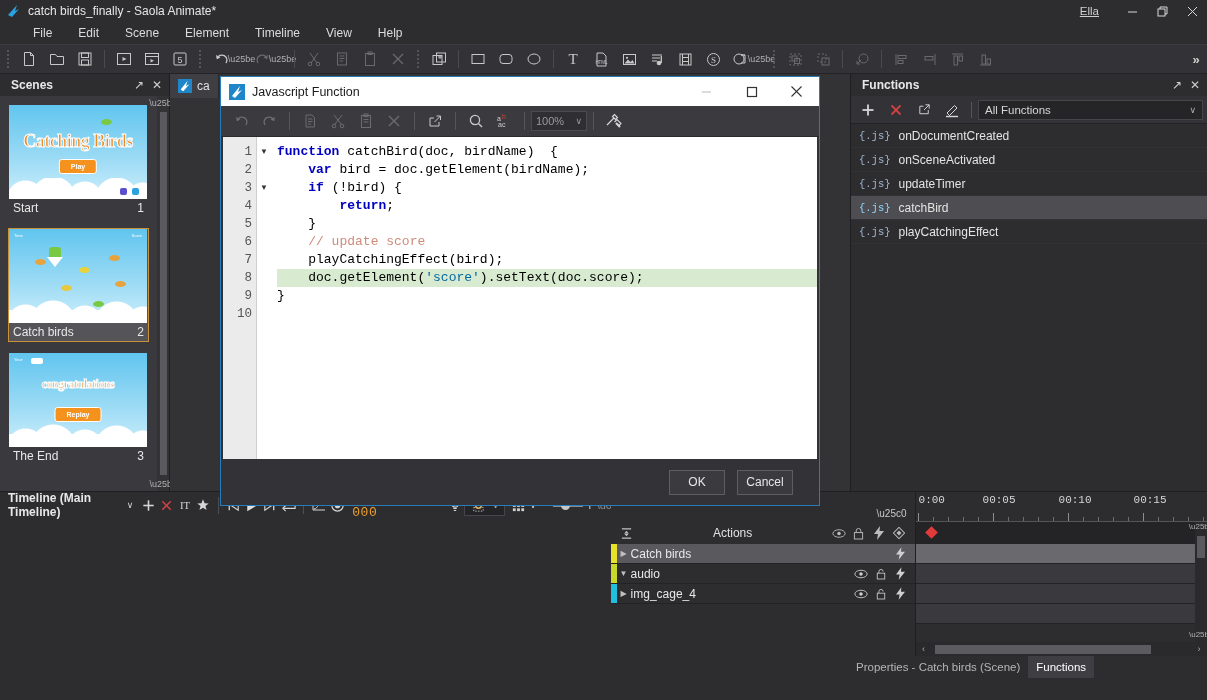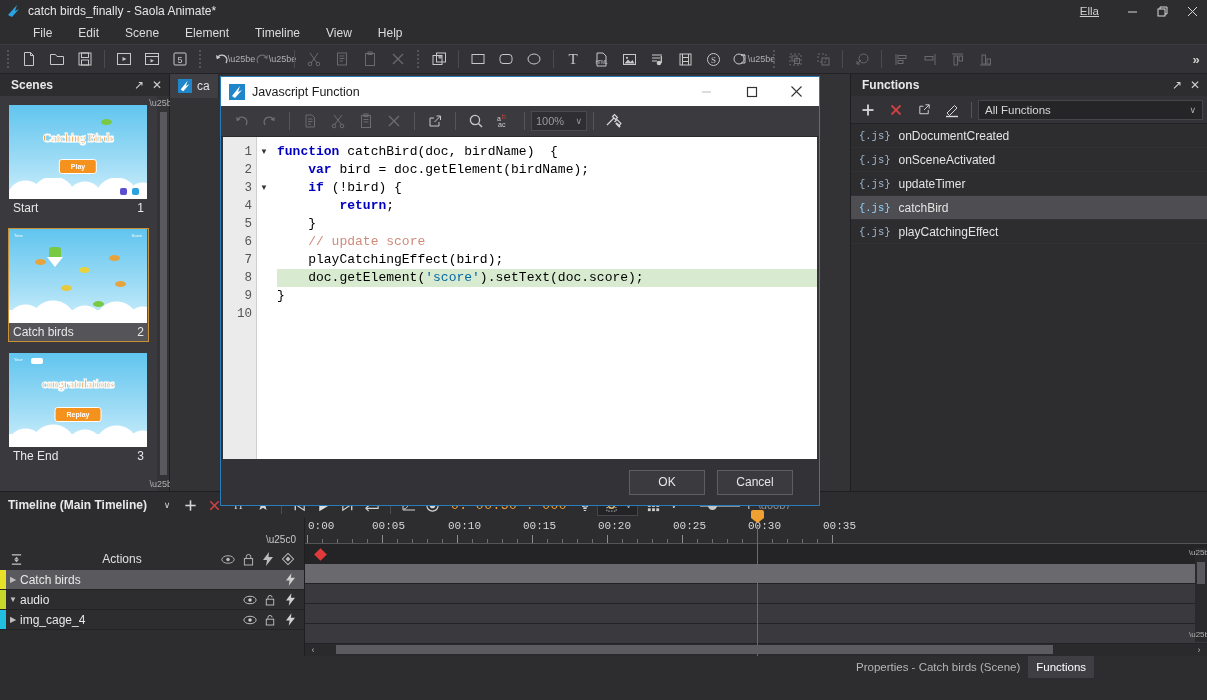--- a/index.html
+++ b/index.html
@@ -63,21 +63,21 @@
   
   .sky { position:absolute; inset:0; background:linear-gradient(#61c5ef,#9fdcf5 60%,#cdeffc); }
   .cloudrow { position:absolute; left:0; right:0; bottom:0; height:34%;
               background:radial-gradient(circle at 12% 100%,#fff 18px,transparent 19px),
                          radial-gradient(circle at 32% 100%,#fff 22px,transparent 23px),
                          radial-gradient(circle at 55% 100%,#fff 17px,transparent 18px),
                          radial-gradient(circle at 78% 100%,#fff 21px,transparent 22px),
                          radial-gradient(circle at 97% 100%,#fff 16px,transparent 17px),
                          linear-gradient(transparent 60%,#fff 60%); }
   .logo-word { position:absolute; left:0; right:0; top:28%; text-align:center; font-family:"Liberation Serif",serif;
-               font-weight:bold; font-size:12px; color:#f08a22; -webkit-text-stroke:1px #fff; letter-spacing:-.5px; }
+               font-weight:bold; font-size:18px; color:#f08a22; -webkit-text-stroke:1px #fff; letter-spacing:-.5px; }
   .logo-word.small { font-size:12px; top:26%; }
   .playbtn { position:absolute; left:50%; transform:translateX(-50%); top:57%; background:#f5921e; color:#fff;
              font-size:7px; font-weight:bold; padding:3px 11px; border-radius:3px; border:1.5px solid #fff; }
   .tinybird { position:absolute; width:11px; height:6px; border-radius:50%; }
   .sm-label { position:absolute; font-size:4px; color:#fff; top:4px; }
   .soc { position:absolute; bottom:4px; width:7px; height:7px; border-radius:2px; }
 
   
   .rulercol { width:22px; background:#3a3a3e; display:flex; flex-direction:column; flex:0 0 22px; border-right:1px solid #2a2a2d; }
   .ruler-corner { height:22px; background:#3a3a3e; position:relative; border-bottom:1px solid #2a2a2d; }
@@ -103,21 +103,21 @@
                display:flex; align-items:center; padding:0 6px; font-size:11.5px; }
   .fn-select .cv { margin-left:auto; font-size:9px; color:#b0b0b0; }
   .fn-list { flex:1; background:#2d2d30; overflow:hidden; }
   .fn-row { height:24px; display:flex; align-items:center; padding-left:8px; gap:8px; border-bottom:1px solid #323235; }
   .fn-row.sel { background:#4d4d52; }
   .fn-js { font-size:10.5px; color:#9fb6cf; font-family:"Liberation Mono",monospace; }
   .fn-row.sel .fn-js { color:#8fd6ff; }
   .fn-name { font-size:12px; color:#e4e4e4; }
 
   
-  .timeline { height:165px; background:#2d2d30; display:flex; flex-direction:column; flex:0 0 165px; border-top:1px solid #1f1f22; }
+  .timeline { height:165px; background:#2d2d30; display:flex; flex-direction:row; flex:0 0 165px; border-top:1px solid #1f1f22; }
   .tl-head { height:26px; display:flex; align-items:center; background:#2d2d30; padding-left:8px; flex:0 0 26px; }
   .tl-title { font-size:12px; font-weight:bold; color:#e8e8e8; margin-right:8px; }
   .tlbtn { width:24px; height:22px; display:flex; align-items:center; justify-content:center; color:#d6d6d6; }
   .tl-sep { width:1px; height:17px; background:#4d4d52; margin:0 6px; }
   .timecode { color:#f0a030; font-family:"Liberation Mono",monospace; font-size:13px; letter-spacing:.5px; padding:0 6px; }
   .tl-dropdown { display:flex; align-items:center; background:#242427; height:21px; padding:0 2px; border:1px solid #46464a; }
   .zoom-minus,.zoom-plus { width:18px; text-align:center; color:#d0d0d0; font-size:13px; }
   .zoom-slider { width:40px; height:3px; background:#8a8a8e; position:relative; }
   .zoom-knob { position:absolute; left:8px; top:-3px; width:9px; height:9px; border-radius:50%; background:#c8c8c8; }
 
@@ -196,21 +196,21 @@
           font-family:"Liberation Mono",monospace; font-size:12.5px; color:#555; }
   .folds { width:14px; background:#fff; padding-top:6px; flex:0 0 14px; }
   .fold { height:18px; line-height:18px; text-align:center; font-size:8px; color:#333; }
   .code { flex:1; padding:6px 0 0 6px; font-family:"Liberation Mono",monospace; font-size:13px; min-width:0; }
   .cl { height:18px; line-height:18px; white-space:pre; color:#000; }
   .cl.hl { background:#d8ead0; }
   .kw { color:#0000c0; font-weight:bold; }
   .cm { color:#d08a7a; }
   .str { color:#0369a1;font-family:Liberation Mono, monospace; }
   .dlg-foot { height:46px; display:flex; align-items:center; justify-content:flex-end; padding-right:26px; gap:12px; flex:0 0 46px; }
-  .dbtn { width:76px; height:25px; background:#3b3b3f; border:1px solid #5d5d62; color:#e6e6e6; font-size:12px;
+  .dbtn { width:56px; height:25px; background:#3b3b3f; border:1px solid #5d5d62; color:#e6e6e6; font-size:12px;
           display:flex; align-items:center; justify-content:center; font-family:"Liberation Sans",sans-serif; }
 </style>
 </head>
 <body>
 
 <div class="app">
 
   <div class="titlebar">
     <div class="app-logo">
       <svg width="16" height="14" viewBox="0 0 16 14">

